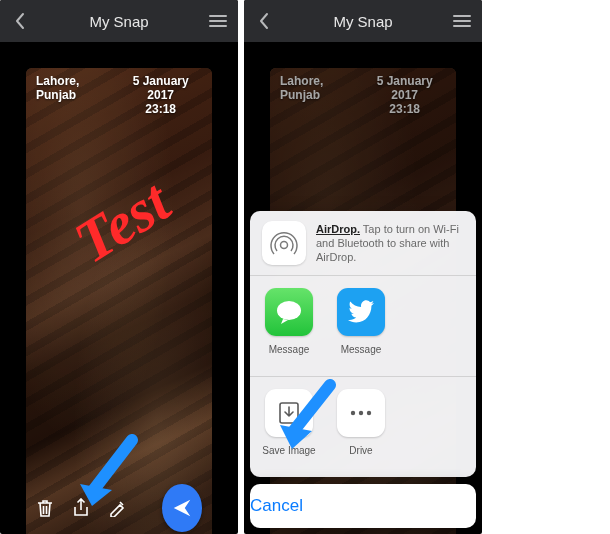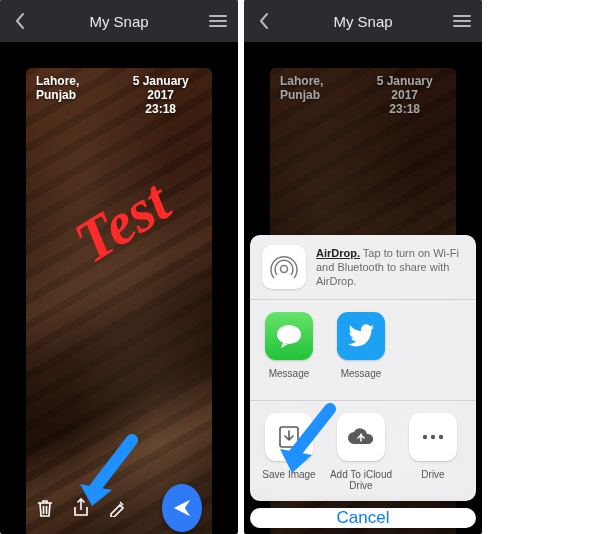--- a/index.html
+++ b/index.html
@@ -187,22 +187,22 @@
     display:flex;align-items:center;justify-content:center;
     box-shadow: 0 1px 2px rgba(0,0,0,0.18);
   }
   .cancel-block {
     margin-top: 7px;
     background: #fff;
     border-radius: 10px;
     box-shadow: 0 4px 18px rgba(0,0,0,0.3);
   }
   .cancel-btn {
-    text-align: center;
-    padding: 0 0;
+    text-align: left;
+    padding: 12px 0;
     font-size: 17px;
     color: #0a7cff;
     font-weight: 500;
   }
   
   .bg-message { background: linear-gradient(#66e36a,#22c33a); }
   .bg-mail { background: linear-gradient(#2aa6ff,#0a6fe0); }
   .bg-notes { background: linear-gradient(#ffe56a,#ffcf1f); }
   .bg-twitter { background: #1da1f2; }
 </style>
@@ -337,29 +337,20 @@
             <div class="action-icon">
               <svg width="26" height="26" viewBox="0 0 26 26">
                   <rect x="4" y="3" width="18" height="20" rx="2" fill="none" stroke="#5a5a5a" stroke-width="1.6"></rect>
                   <path d="M13 7v9M9 12l4 4 4-4" fill="none" stroke="#5a5a5a" stroke-width="1.6" stroke-linecap="round" stroke-linejoin="round"></path>
                 </svg>
             </div>
             <div class="lbl">Save Image</div>
           </div>
           <div class="share-item">
             <div class="action-icon">
-              <svg width="30" height="22" viewBox="0 0 30 22">
-                  <path d="M23 18H8a6 6 0 0 1 0-12 7 7 0 0 1 13 2 5 5 0 0 1 2 10z" fill="#5a5a5a"></path>
-                  <path d="M15 8v7M12 12l3-3 3 3" stroke="#fff" stroke-width="1.5" fill="none" stroke-linecap="round" stroke-linejoin="round"></path>
-                </svg>
-            </div>
-            <div class="lbl">Add To iCloud Drive</div>
-          </div>
-          <div class="share-item">
-            <div class="action-icon">
               <svg width="26" height="10" viewBox="0 0 26 10">
                   <circle cx="5" cy="5" r="2.2" fill="#5a5a5a"></circle>
                   <circle cx="13" cy="5" r="2.2" fill="#5a5a5a"></circle>
                   <circle cx="21" cy="5" r="2.2" fill="#5a5a5a"></circle>
                 </svg>
             </div>
             <div class="lbl">Drive</div>
           </div>
         </div>
       </div>

